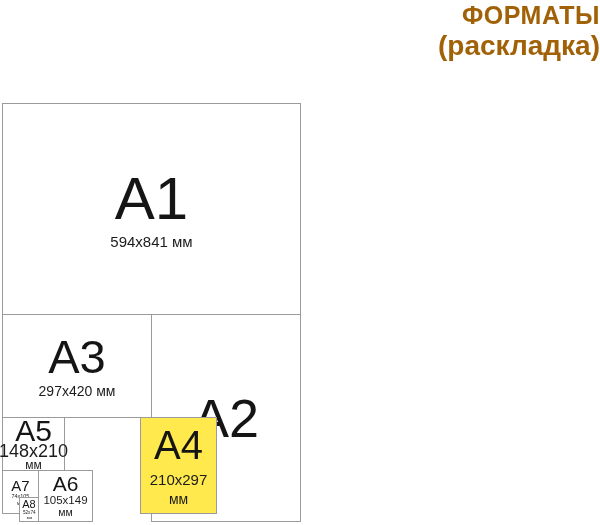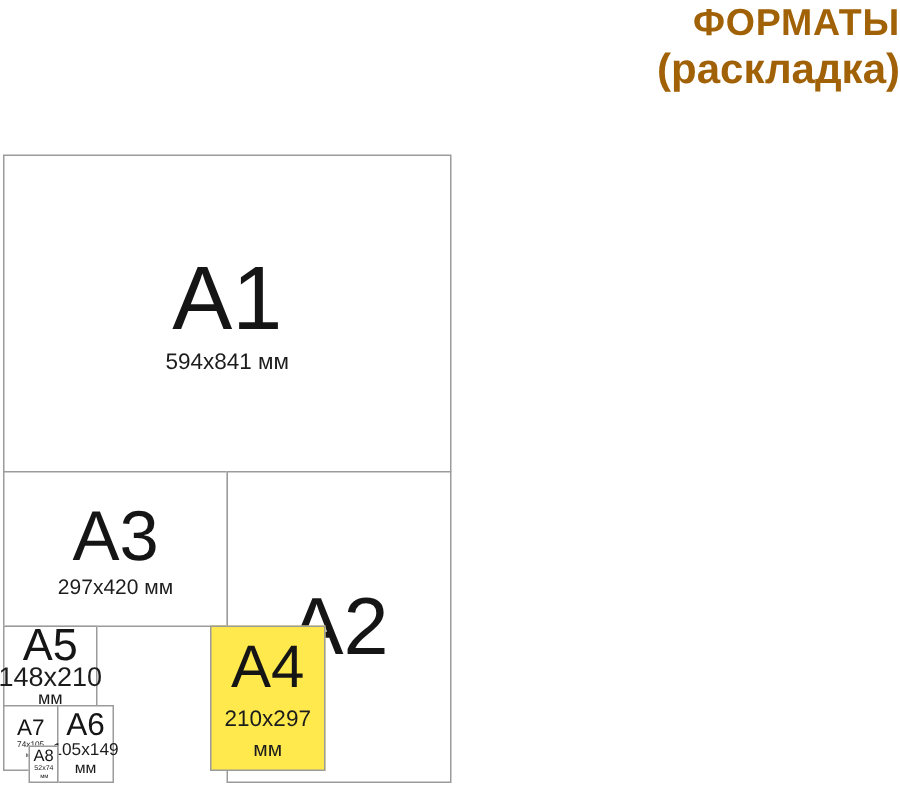--- a/index.html
+++ b/index.html
@@ -31,21 +31,21 @@
   .label { line-height:1; font-weight:400; color:#151515; }
   .dim, .unit { font-weight:400; color:#1c1c1c; }
 
   #a1 { left:0;    top:0;    width:299px; height:212px; }
   #a0 { left:298px; top:0;   width:293px; height:419px; }
   #a3 { left:0;    top:211px; width:150px; height:104px; }
   #a2 { left:149px; top:211px; width:150px; height:208px; }
   #a5 { left:0;    top:314px; width:63px;  height:54px; }
   #a4 { left:90px; top:314px; width:77px;  height:97px; z-index:2;margin-left:48px; }
   #a7 { left:0;    top:367px; width:37px;  height:44px; }
-  #a6 { left:36px; top:367px; width:38px;  height:52px; }
+  #a6 { left:36px; top:367px; width:55px;  height:52px; }
   #a8 { left:17px; top:394px; width:20px;  height:25px; }
 
   #a1 .label { font-size:60px; }
   #a1 .dim   { font-size:15px; margin-top:4px; }
 
   #a0 .label { font-size:66px; }
   #a0 .dim   { font-size:15px; margin-top:5px; }
 
   #a2 .label { font-size:54px; }
   #a2 .dim   { font-size:15px; margin-top:4px; }

